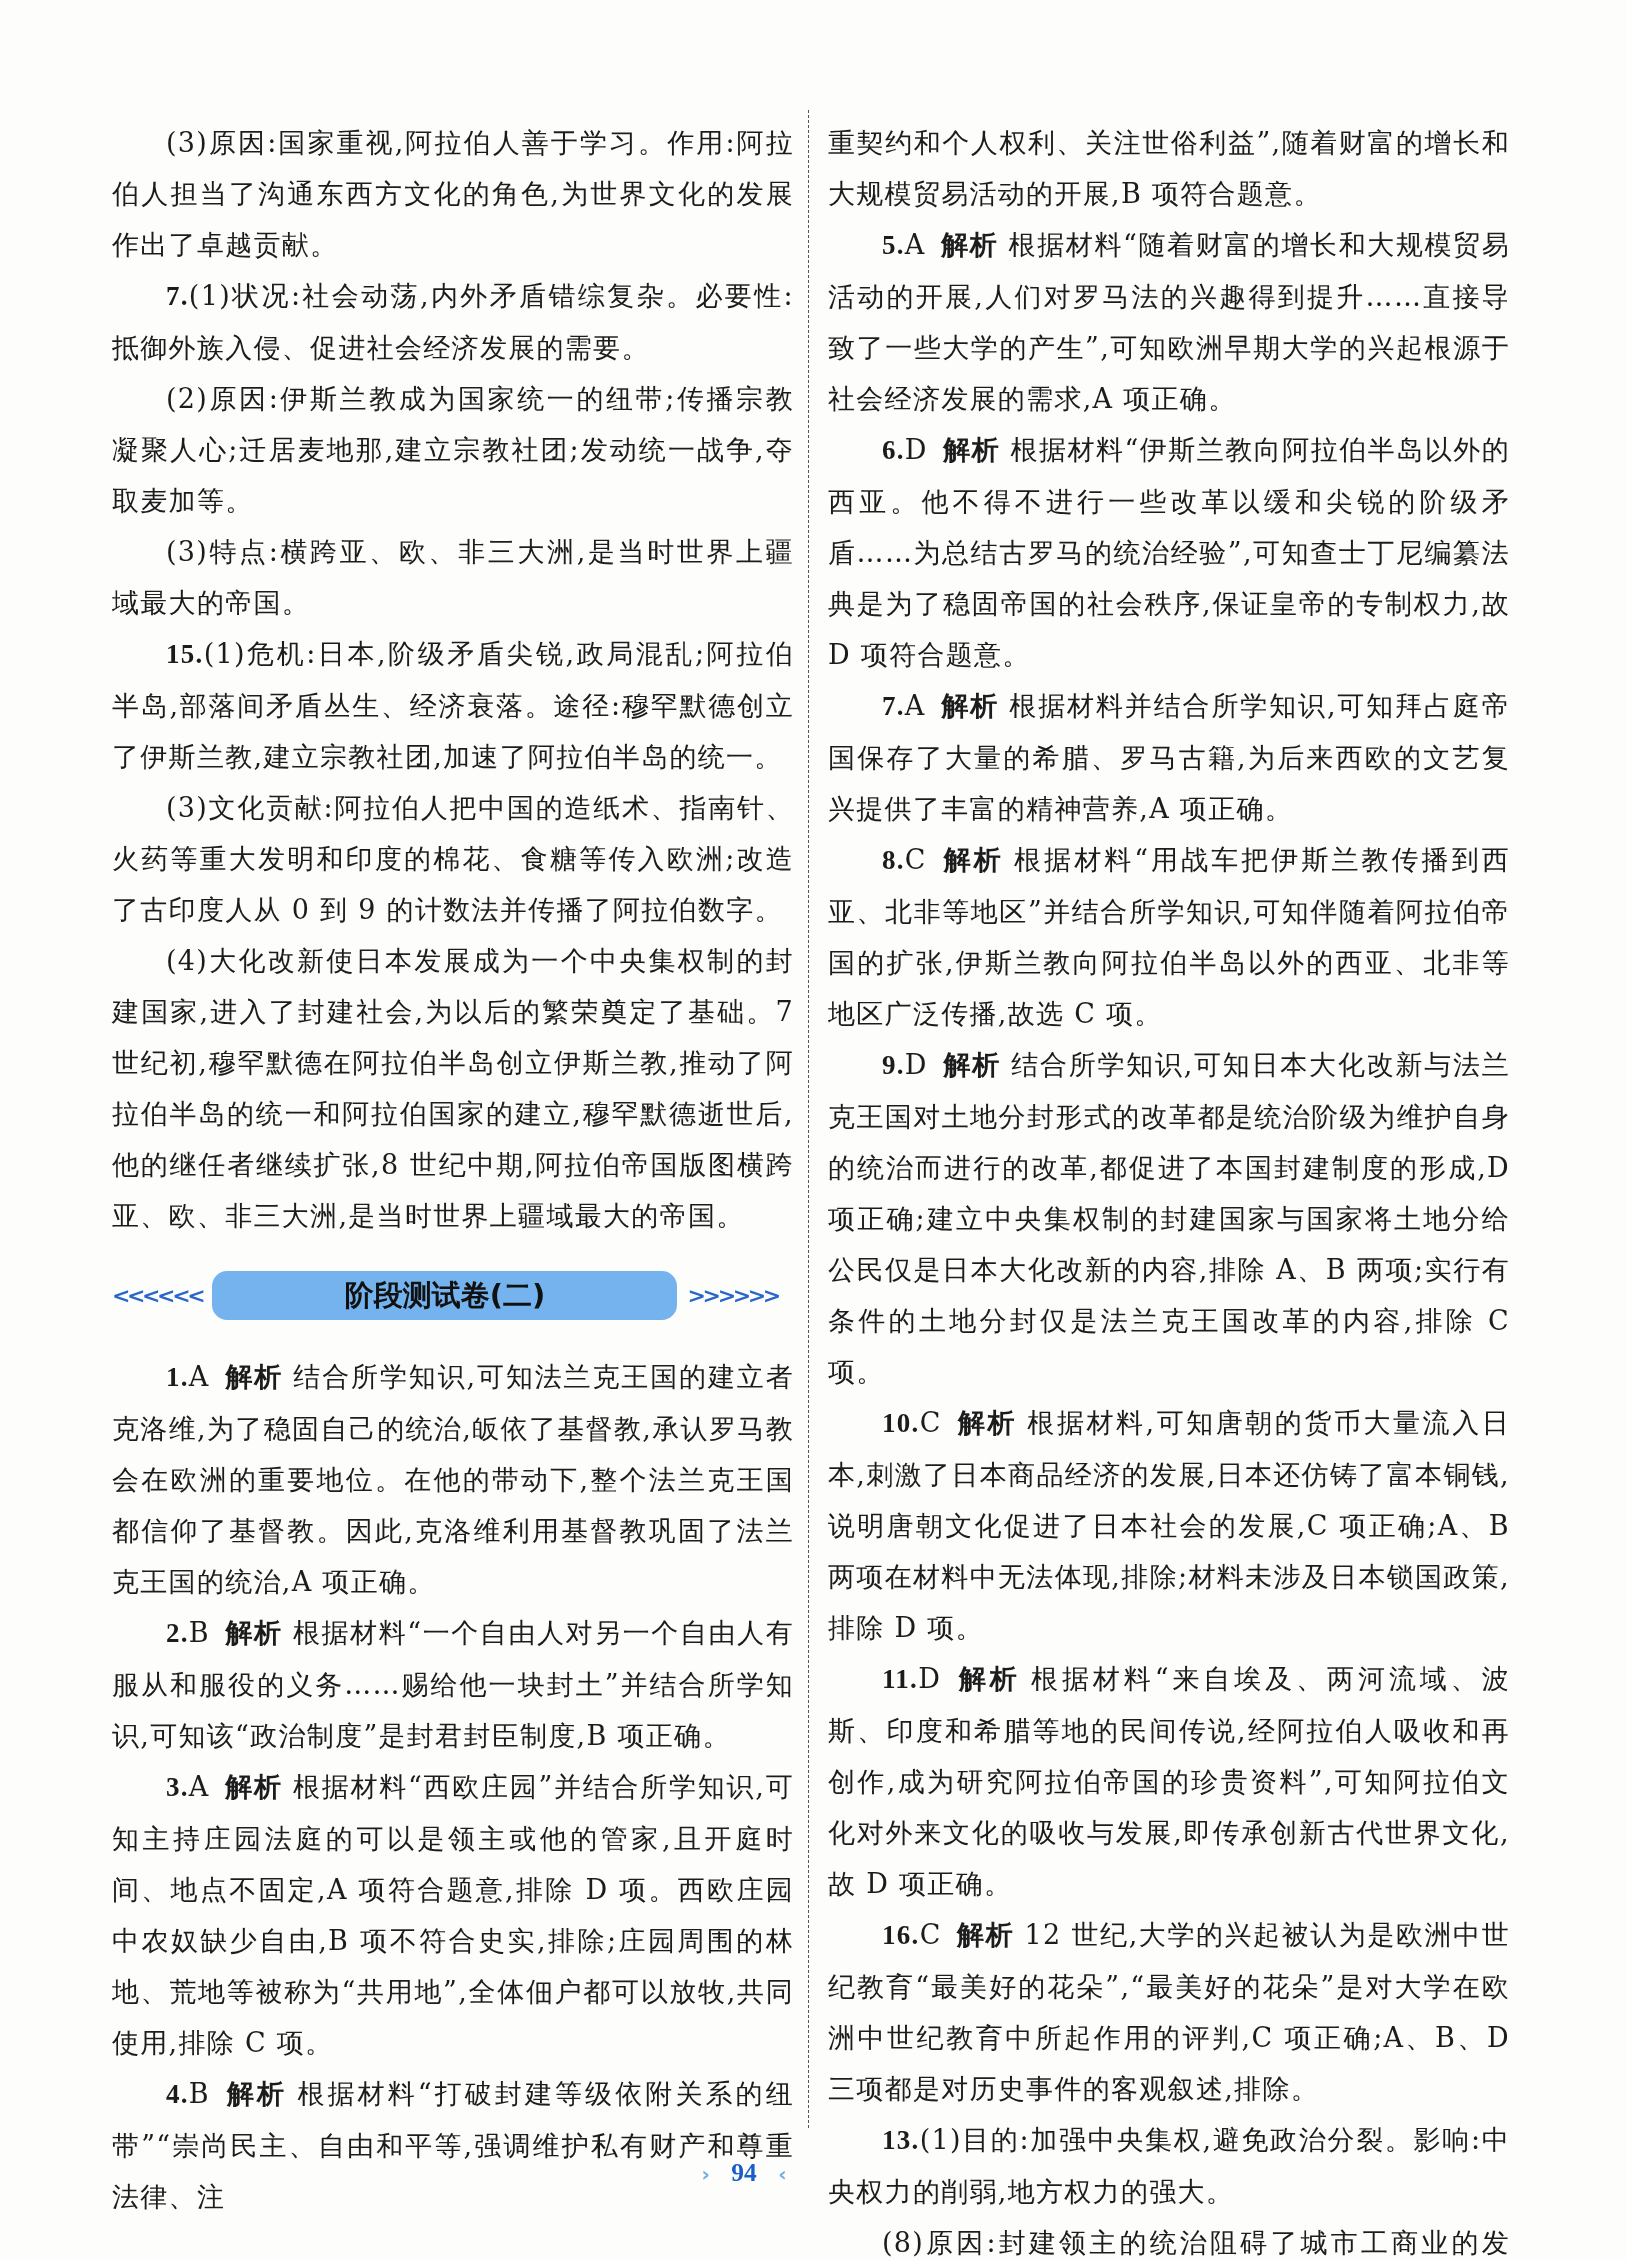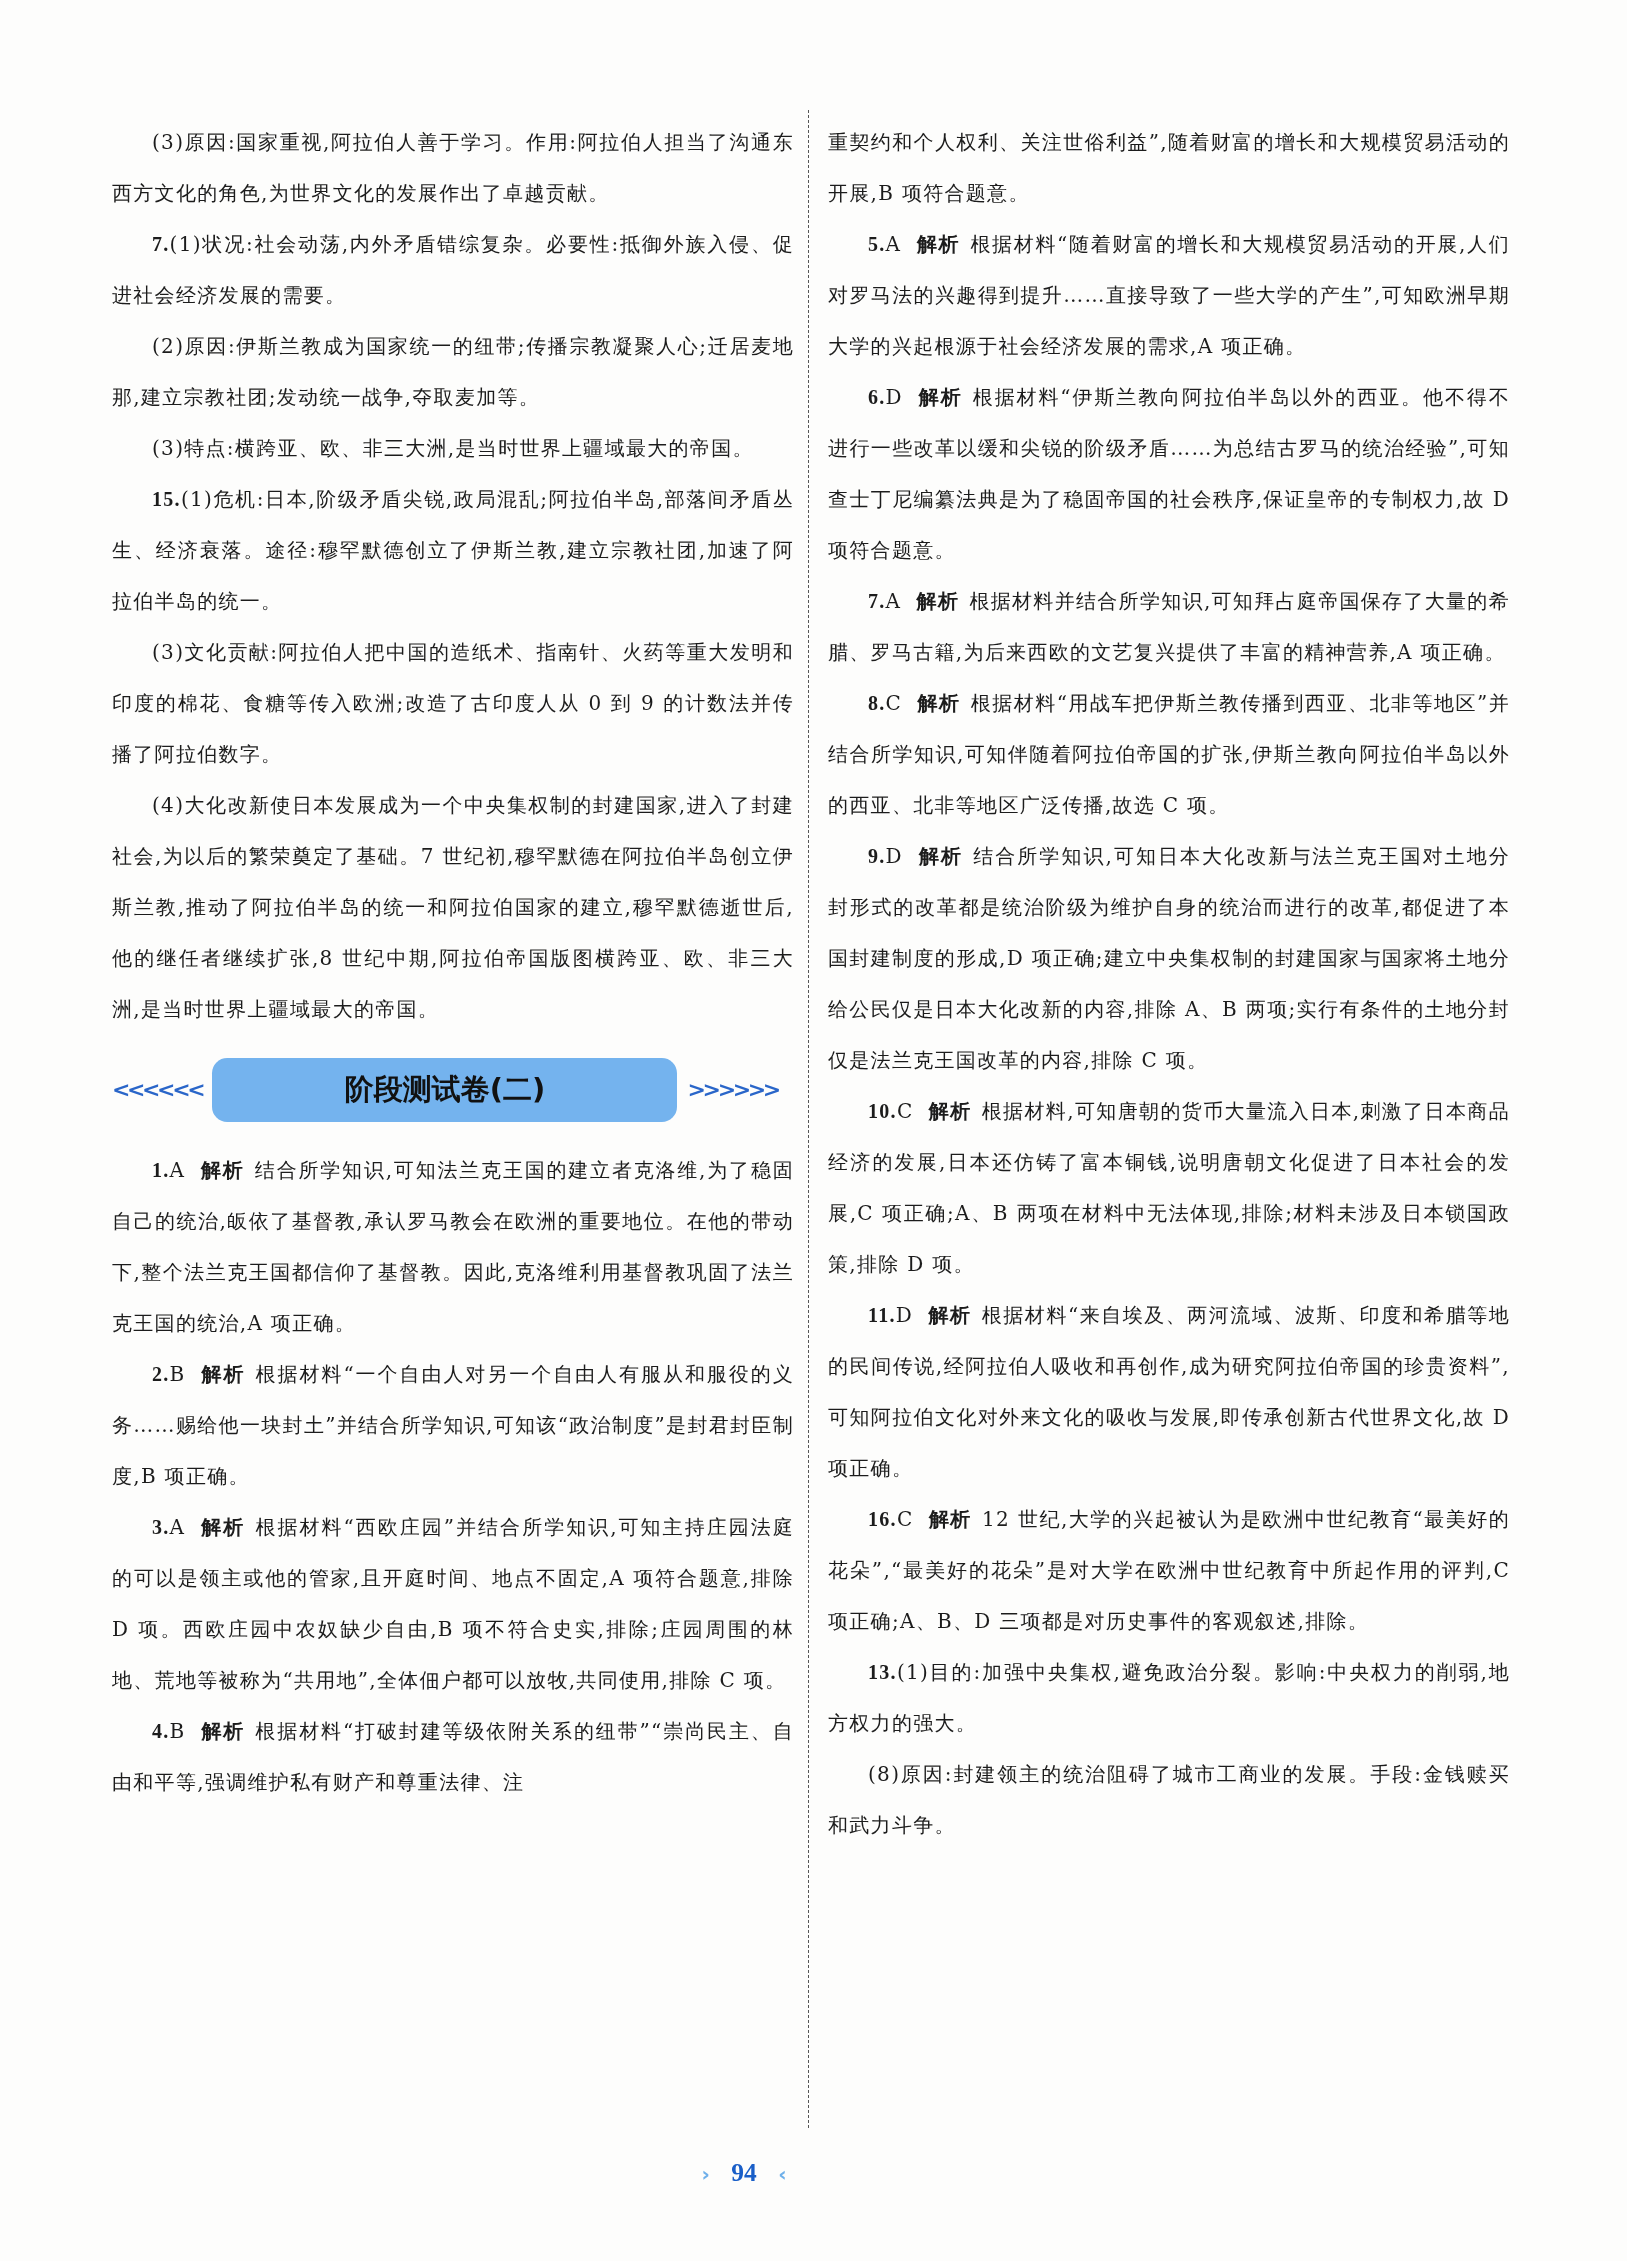--- a/index.html
+++ b/index.html
@@ -8,33 +8,33 @@
     font-family: "DejaVu Serif", "Liberation Serif", serif; color: #1c1c1c;
   }
   .col { position: absolute; top: 117px; }
   .col-left { left: 112px; width: 682px; }
   .col-right { left: 828px; width: 682px; }
   .divider {
     position: absolute; left: 808px; top: 110px; height: 2018px; width: 0;
     border-left: 1.7px dashed #555;
   }
   p.para {
-    margin: 0; font-size: 20px; line-height: 51px; text-align: justify;
+    margin: 0; font-size: 27px; line-height: 51px; text-align: justify;
     text-indent: 2em; letter-spacing: 1.3px;
   }
   p.para.noindent { text-indent: 0; }
   .num { font-weight: bold; font-family: "Liberation Serif", serif; }
   .tag { font-weight: bold; font-family: "DejaVu Sans", sans-serif; margin: 0 10.2px 0 15.2px; }
   .banner-row {
     position: relative; height: 59px; margin: 25.4px 0 25.4px 0;
     display: flex; align-items: center;
   }
   .chev { color: #2a66c9; font-size: 22px; font-family: "DejaVu Sans", sans-serif; letter-spacing: -3.4px; font-weight: bold; }
   .banner {
-    margin: 0 10.2px; width: 465px; height: 64px; border-radius: 15.2px;
+    margin: 0 10.2px; width: 465px; height: 49px; border-radius: 15.2px;
     background: #74b3ee; display: flex; align-items: center; justify-content: center;
     font-family: "DejaVu Sans", sans-serif; font-size: 29px; color: #111; font-weight: bold;
   }
   .footer {
     position: absolute; top: 2158px; left: 0; width: 1488px; text-align: center;
     font-family: "Liberation Serif", serif; font-size: 25.4px; color: #1a5fc8; font-weight: bold;
   }
   .footer .arrow { color: #6fb0ea; font-family: "DejaVu Sans", sans-serif; font-size: 20.3px; margin: 0 15.2px; }
 </style>
 </head>

